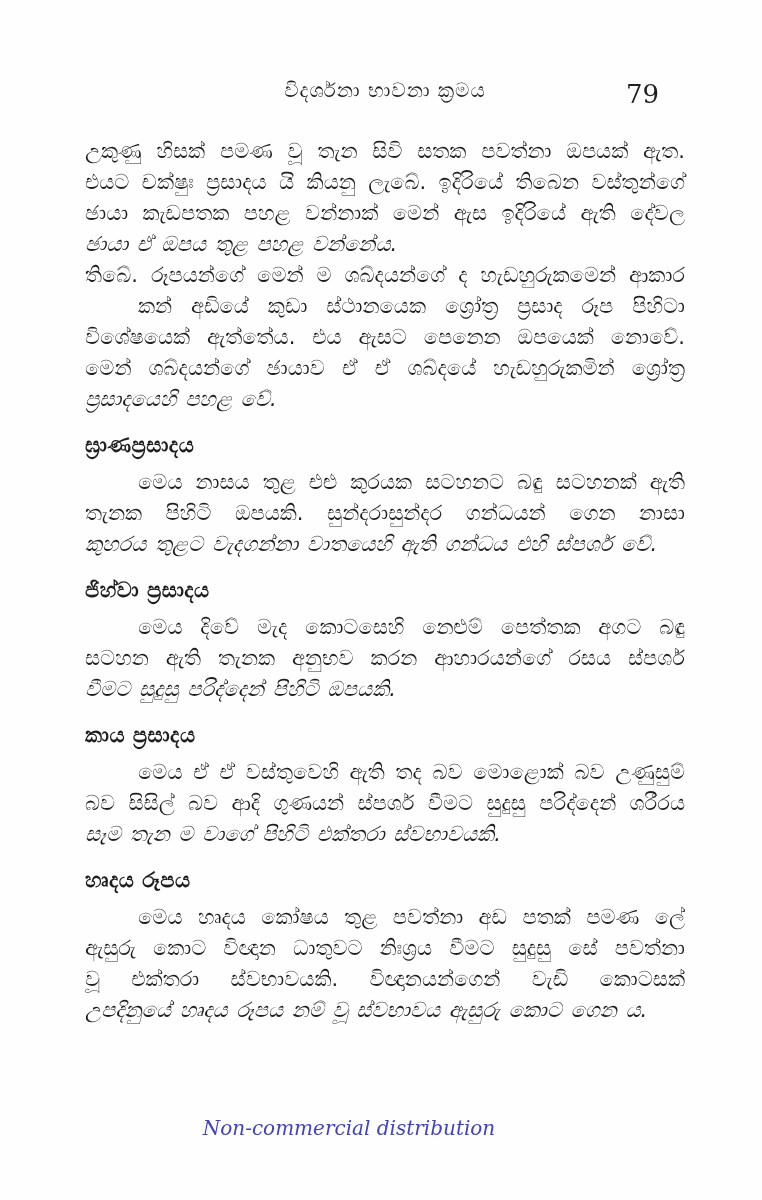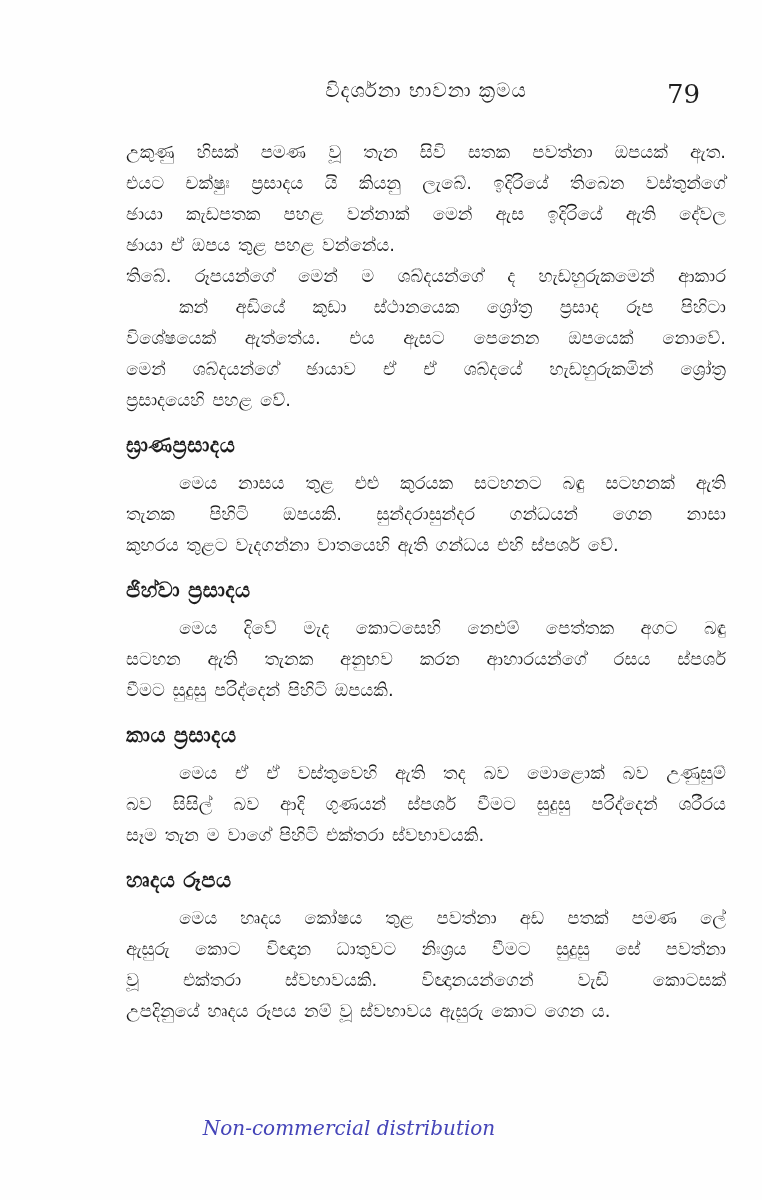--- a/index.html
+++ b/index.html
@@ -21,21 +21,20 @@
     height: 1200px;
     background: var(--background);
     color: var(--text);
     overflow: hidden;
   }
   .content {
     position: absolute;
     left: 85px;
     top: 78px;
     width: 600px;
-    margin-left: 41px;
   }
   .header-row {
     position: relative;
     height: 30px;
     margin-bottom: 28px;
   }
   .book-title {
     text-align: center;
     font-size: 20px;
     letter-spacing: 1px;
@@ -49,32 +48,33 @@
     font-family: "DejaVu Serif", "Liberation Serif", serif;
   }
   .section-heading {
     font-weight: bold;
     font-size: 21px;
     line-height: 28px;
     margin: 16px 0 8px 0;
     letter-spacing: 0.5px;
   }
   .para {
-    font-size: 18px;
+    font-size: 21px;
     line-height: 31px;
     word-spacing: 2px;
   }
   .line {
     text-align: justify;
     text-align-last: justify;
     white-space: normal;
   }
   .line.last {
     text-align: justify;
     text-align-last: left;
+    font-style: italic;
   }
   .line.indent {
     padding-left: 53px;
   }
   .footer {
     position: absolute;
     left: 0;
     width: 698px;
     top: 1116px;
     text-align: center;

